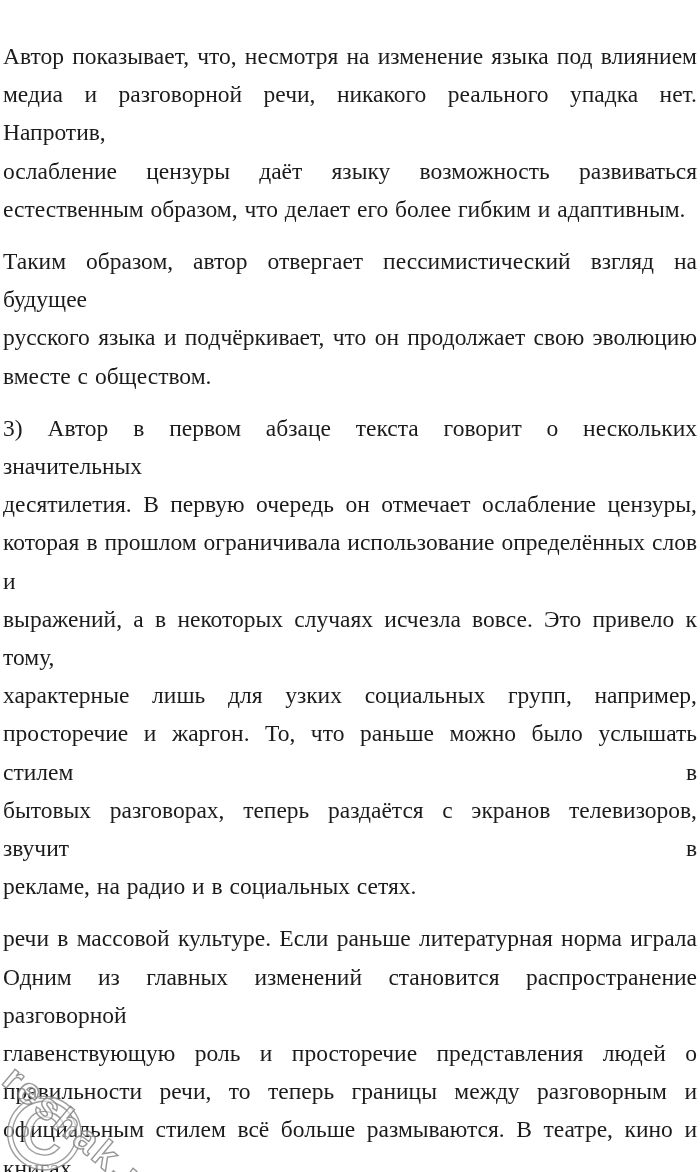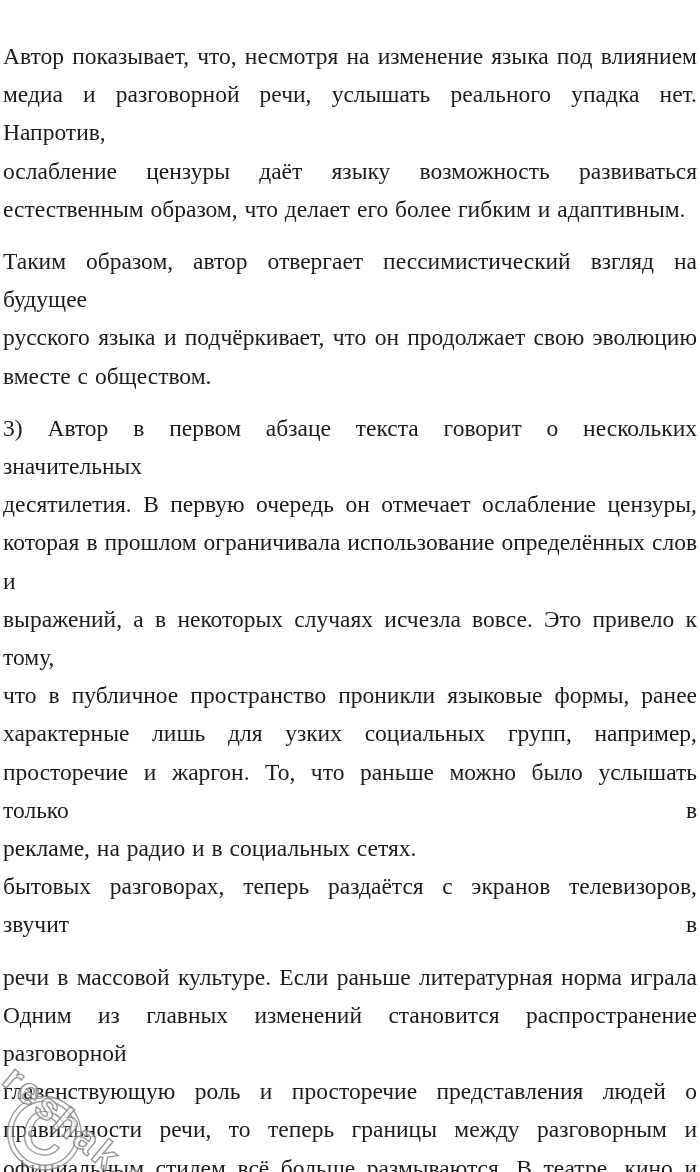--- a/index.html
+++ b/index.html
@@ -58,41 +58,40 @@
     z-index: 5;
   }
 </style>
 </head>
 <body>
 
 <div class="page">
 
   <div class="paragraph">
     <div class="line">Автор показывает, что, несмотря на изменение языка под влиянием</div>
-    <div class="line">медиа и разговорной речи, услышать реального упадка нет. Напротив,</div>
+    <div class="line">медиа и разговорной речи, никакого реального упадка нет. Напротив,</div>
     <div class="line">ослабление цензуры даёт языку возможность развиваться</div>
     <div class="line final">естественным образом, что делает его более гибким и адаптивным.</div>
   </div>
 
   <div class="paragraph">
     <div class="line">Таким образом, автор отвергает пессимистический взгляд на будущее</div>
     <div class="line">русского языка и подчёркивает, что он продолжает свою эволюцию</div>
     <div class="line final">вместе с обществом.</div>
   </div>
 
   <div class="paragraph">
     <div class="line">3) Автор в первом абзаце текста говорит о нескольких значительных</div>
     <div class="line">десятилетия. В первую очередь он отмечает ослабление цензуры,</div>
     <div class="line">которая в прошлом ограничивала использование определённых слов и</div>
     <div class="line">выражений, а в некоторых случаях исчезла вовсе. Это привело к тому,</div>
-    <div class="line">что в публичное пространство проникли языковые формы, ранее</div>
     <div class="line">характерные лишь для узких социальных групп, например,</div>
-    <div class="line">просторечие и жаргон. То, что раньше можно было услышать только в</div>
+    <div class="line">просторечие и жаргон. То, что раньше можно было услышать стилем в</div>
+    <div class="line">бытовых разговорах, теперь раздаётся с экранов телевизоров, звучит в</div>
     <div class="line final">рекламе, на радио и в социальных сетях.</div>
-    <div class="line">бытовых разговорах, теперь раздаётся с экранов телевизоров, звучит в</div>
   </div>
 
   <div class="paragraph">
     <div class="line">речи в массовой культуре. Если раньше литературная норма играла</div>
     <div class="line">Одним из главных изменений становится распространение разговорной</div>
     <div class="line">главенствующую роль и просторечие представления людей о</div>
     <div class="line">правильности речи, то теперь границы между разговорным и</div>
     <div class="line">официальным стилем всё больше размываются. В театре, кино и книгах</div>
 
   </div>

